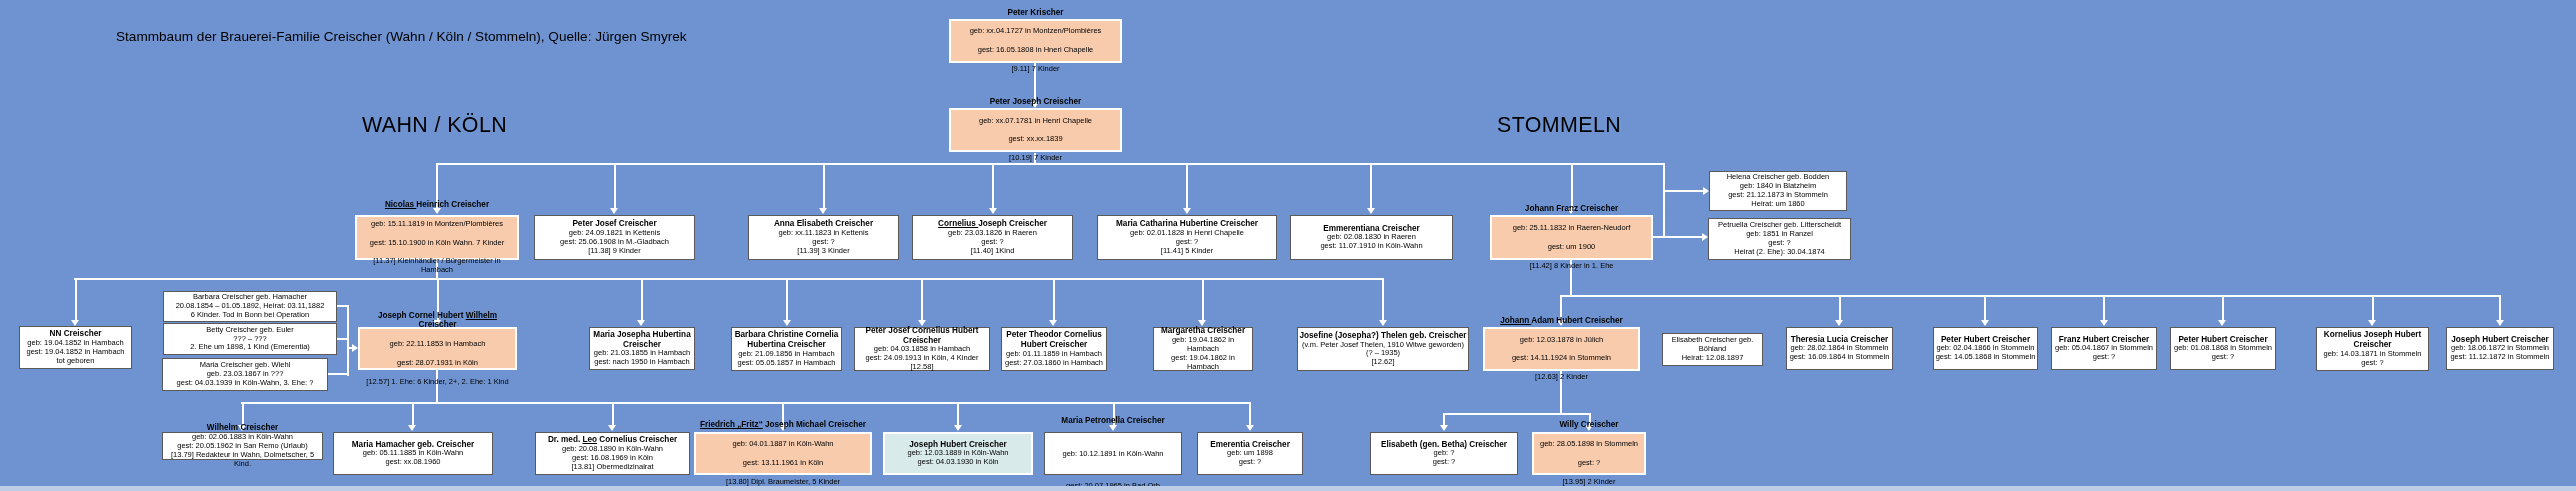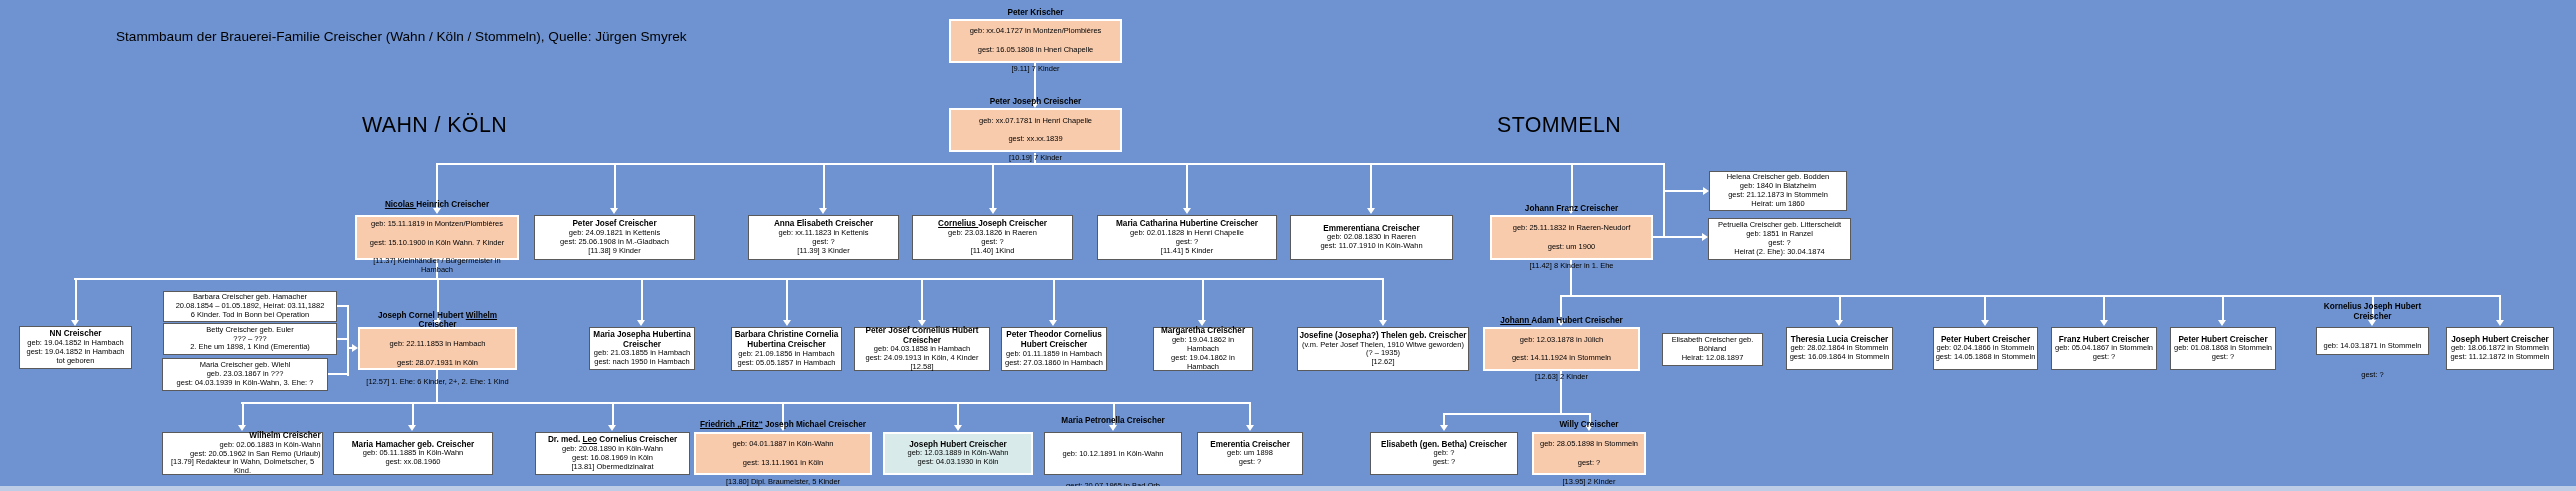--- a/index.html
+++ b/index.html
@@ -270,31 +270,31 @@
       <div class="box " style="left: 2051px; top: 327px; width: 106px; height: 43px; background: rgb(255, 255, 255);">
         <div class="name"><span>Franz Hubert Creischer</span></div>
         <div class="bline">geb: 05.04.1867 in Stommeln</div>
         <div class="bline">gest: ?</div>
       </div>
       <div class="box " style="left: 2170px; top: 327px; width: 106px; height: 43px; background: rgb(255, 255, 255);">
         <div class="name"><span>Peter Hubert Creischer</span></div>
         <div class="bline">geb: 01.08.1868 in Stommeln</div>
         <div class="bline">gest: ?</div>
       </div>
-      <div class="box " style="left: 2316px; top: 327px; width: 113px; height: 28px; background: rgb(255, 255, 255); gap: 20px;">
+      <div class="box " style="left: 2316px; top: 327px; width: 113px; height: 44px; background: rgb(255, 255, 255);">
         <div class="name"><span>Kornelius Joseph Hubert Creischer</span></div>
         <div class="bline">geb: 14.03.1871 in Stommeln</div>
         <div class="bline">gest: ?</div>
       </div>
       <div class="box " style="left: 2446px; top: 327px; width: 108px; height: 43px; background: rgb(255, 255, 255);">
         <div class="name"><span>Joseph Hubert Creischer</span></div>
         <div class="bline">geb: 18.06.1872 in Stommeln</div>
         <div class="bline">gest: 11.12.1872 in Stommeln</div>
       </div>
-      <div class="box " style="left: 162px; top: 432px; width: 161px; height: 43px; background: rgb(255, 255, 255); align-items: flex-end;">
+      <div class="box " style="left: 162px; top: 432px; width: 161px; height: 28px; background: rgb(255, 255, 255);">
         <div class="name"><span>Wilhelm Creischer</span></div>
         <div class="bline">geb: 02.06.1883 in Köln-Wahn</div>
         <div class="bline">gest: 20.05.1962 in San Remo (Urlaub)</div>
         <div class="bline">[13.79] Redakteur in Wahn, Dolmetscher, 5 Kind.</div>
       </div>
       <div class="box " style="left: 333px; top: 432px; width: 160px; height: 43px; background: rgb(255, 255, 255);">
         <div class="name"><span>Maria Hamacher geb. Creischer</span></div>
         <div class="bline">geb: 05.11.1885 in Köln-Wahn</div>
         <div class="bline">gest: xx.08.1960</div>
       </div>

